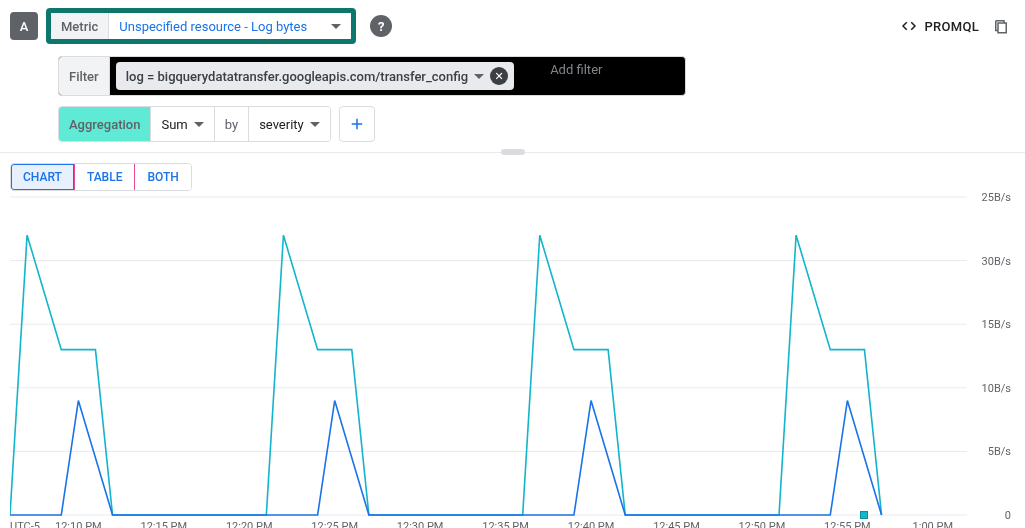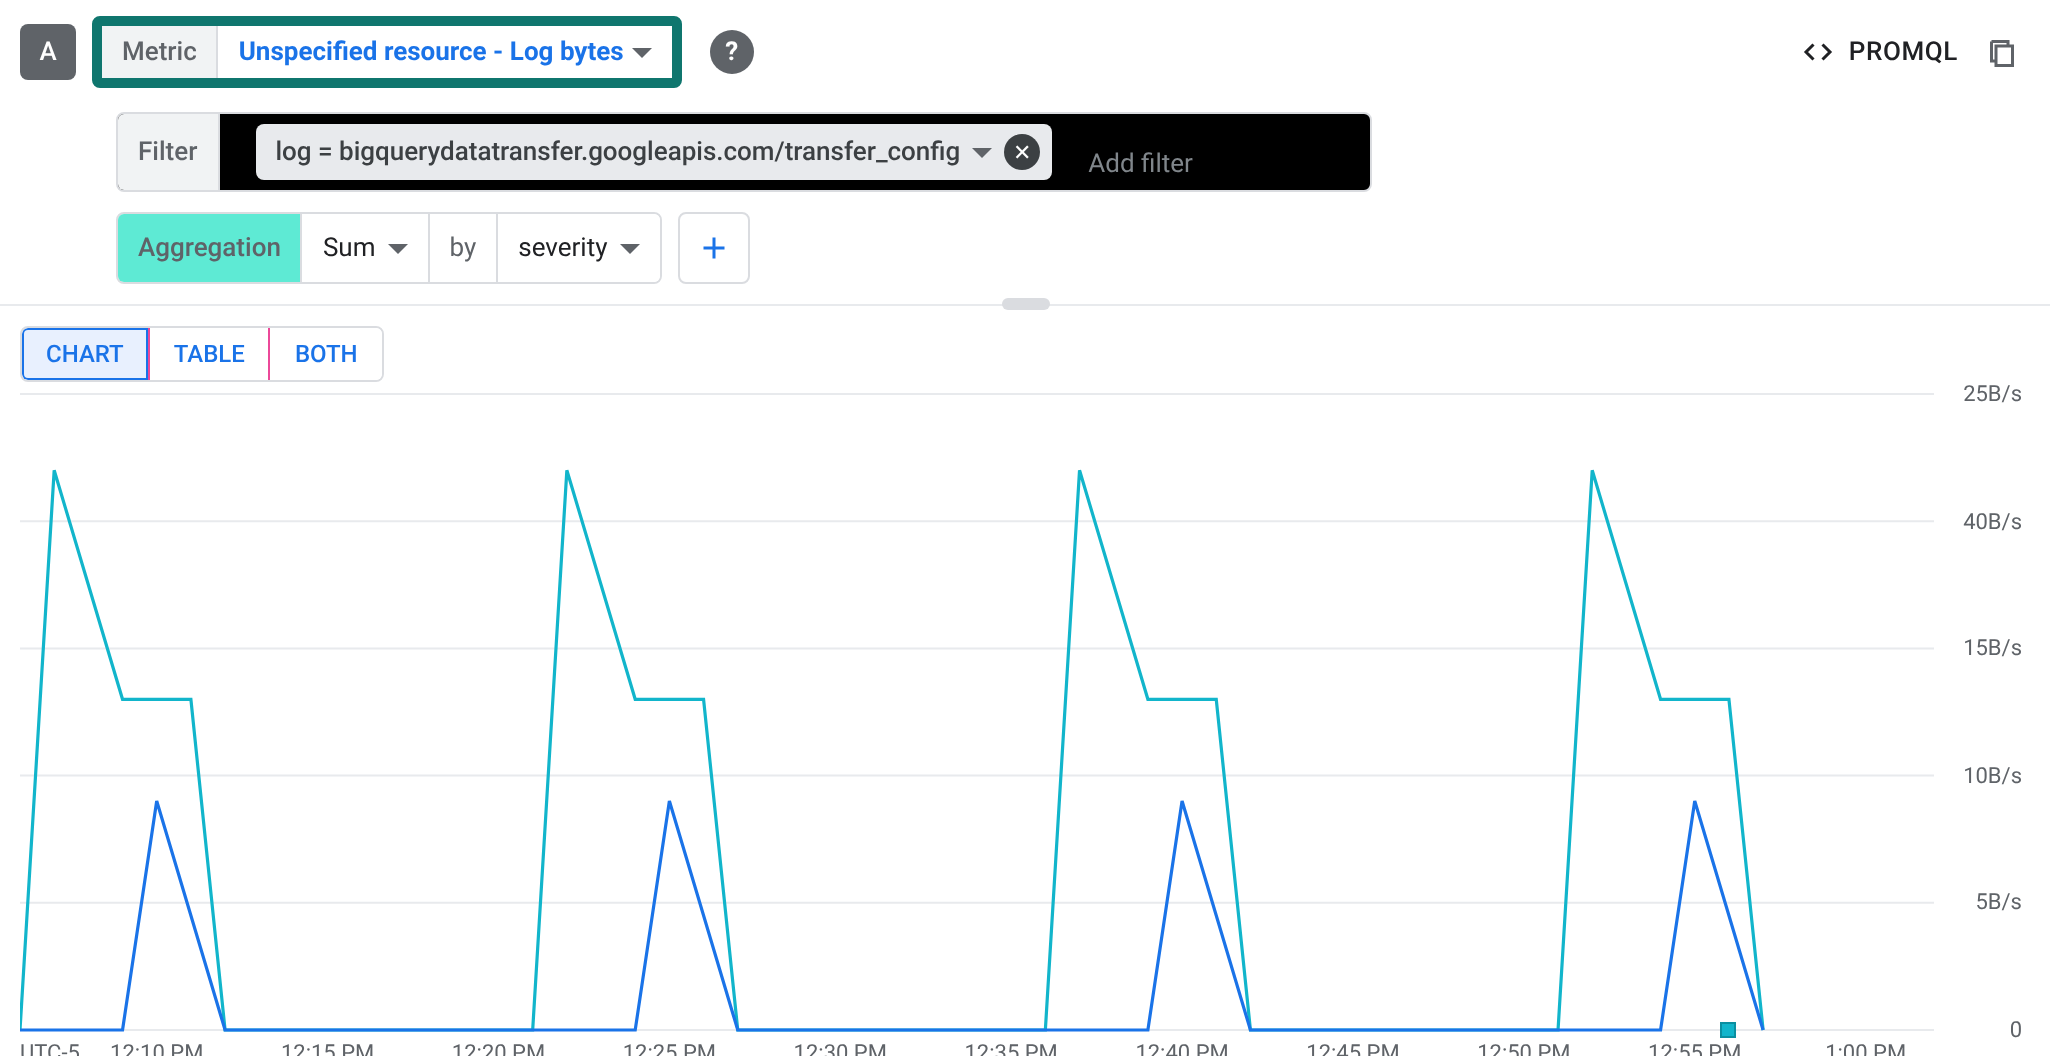--- a/index.html
+++ b/index.html
@@ -1,32 +1,32 @@
 <!DOCTYPE html>
 <html><head>
 <meta charset="utf-8">
 <style>
   html,body{margin:0;padding:0;font-family:Roboto,"Helvetica Neue",Arial,sans-serif;font-size:13px;color:#202124;background:#fff;width:1025px}
   *{box-sizing:border-box}
   .topbar{display:flex;align-items:center;padding:8px 10px;gap:8px}
   .badge{width:28px;height:28px;background:#5f6368;color:#fff;border-radius:4px;display:flex;align-items:center;justify-content:center;font-weight:500}
   .field{display:flex;align-items:center;border:5px solid #0f766e;border-radius:4px;height:36px;background:#fff}
   .field-label{padding:0 10px;border-right:1px solid #dadce0;height:100%;display:flex;align-items:center;color:#5f6368;font-weight:500;background:#f1f3f4}
-  .metric-val{padding:0 10px;display:flex;align-items:center;gap:4px;color:#1a73e8;font-weight:700}
+  .metric-val{padding:0 10px;display:flex;align-items:center;gap:24px;color:#1a73e8;font-weight:400}
   .caret-d{width:0;height:0;border-left:5px solid transparent;border-right:5px solid transparent;border-top:5px solid #5f6368}
   .help{width:22px;height:22px;border-radius:50%;background:#5f6368;color:#fff;display:flex;align-items:center;justify-content:center;font-size:13px;font-weight:700;margin-left:6px}
   .spacer{flex:1}
   .promql{display:flex;align-items:center;gap:6px;font-weight:500;color:#202124;letter-spacing:.3px}
   .iconbtn{width:28px;display:flex;align-items:center;justify-content:center;color:#5f6368}
   .row2{display:flex;align-items:center;padding:4px 10px 4px 58px;gap:8px}
   .chip{display:flex;align-items:center;background:#e8eaed;border-radius:4px;padding:0 6px 0 10px;height:28px;gap:6px;font-weight:500;color:#3c4043}
   .chip .caret-d{border-top-color:#5f6368}
   .chip-x{width:18px;height:18px;border-radius:50%;background:#3c4043;color:#fff;display:flex;align-items:center;justify-content:center;font-size:11px}
   .filter-box{display:flex;align-items:center;border:1px solid #dadce0;border-radius:4px;height:40px;background:#000000;flex:0 0 628px}
-  .addf{color:#80868b;margin-left:10px}
+  .addf{color:#80868b;margin-left:28px}
   .row3{display:flex;align-items:center;padding:6px 10px 10px 58px;gap:8px}
   .seg{display:flex;border:1px solid #dadce0;border-radius:4px;height:36px;overflow:hidden}
   .seg > div{padding:0 10px;display:flex;align-items:center;gap:6px;border-right:1px solid #dadce0;background:#fff}
   .seg > div:last-child{border-right:none}
   .seg .lab{background:#5eead4;color:#5f6368;font-weight:500}
   .seg .by{color:#5f6368}
   .plus{width:36px;height:36px;border:1px solid #dadce0;border-radius:4px;display:flex;align-items:center;justify-content:center}
   .plus svg{stroke:#1a73e8}
   .divider{height:1px;background:#e8eaed;position:relative}
   .nub{position:absolute;left:50%;top:-3px;width:24px;height:6px;background:#dadce0;border-radius:3px;transform:translateX(-50%)}
@@ -64,21 +64,21 @@
   <div class="iconbtn">
     <svg width="18" height="18" viewBox="0 0 24 24">
         <path fill="none" stroke="#5f6368" stroke-width="2" d="M8 8h11v13H8zM5 5h11v3M5 5v13h3"></path>
       </svg>
   </div>
 </div>
 
 <div class="row2">
   <div class="filter-box">
     <div class="field-label" style="border-radius:3px 0 0 3px">Filter</div>
-    <div style="padding-left:18px;display:flex;align-items:flex-end;gap:8px">
+    <div style="padding-left:6px;display:flex;align-items:flex-start;gap:8px">
       <div class="chip">
         <span>log = bigquerydatatransfer.googleapis.com/transfer_config</span>
         <span class="caret-d"></span>
         <span class="chip-x">✕</span>
       </div>
       <span class="addf">Add filter</span>
     </div>
   </div>
 </div>
 
@@ -121,21 +121,21 @@
       <line x1="0" y1="69.6" x2="957" y2="69.6" stroke="#e8eaed" stroke-width="1"></line>
       <line x1="0" y1="6" x2="957" y2="6" stroke="#e8eaed" stroke-width="1"></line>
       <path d="M0 324 L17.08928571428571 44.16 L51.26785714285714 158.64 L85.44642857142857 158.64 L102.53571428571428 324 L256.3392857142857 324 L273.4285714285714 44.16 L307.6071428571429 158.64 L341.7857142857143 158.64 L358.875 324 L512.6785714285714 324 L529.7678571428572 44.16 L563.9464285714286 158.64 L598.125 158.64 L615.2142857142858 324 L769.0178571428572 324 L786.1071428571428 44.16 L820.2857142857142 158.64 L854.4642857142858 158.64 L871.5535714285714 324" fill="none" stroke="#12b5cb" stroke-width="1.6"></path>
       <path d="M0 324 L51.26785714285714 324 L68.35714285714285 209.52 L102.53571428571428 324 L256.3392857142857 324 L307.6071428571429 324 L324.6964285714286 209.52 L358.875 324 L512.6785714285714 324 L563.9464285714286 324 L581.0357142857142 209.52 L615.2142857142858 324 L769.0178571428572 324 L820.2857142857142 324 L837.375 209.52 L871.5535714285714 324" fill="none" stroke="#1a73e8" stroke-width="1.6"></path>
     </svg>
   <div id="ylabs">
       <div class="ylab" style="top: 324px;">0</div>
       <div class="ylab" style="top: 260.4px; margin-left: 18px;">5B/s</div>
       <div class="ylab" style="top: 196.8px;">10B/s</div>
       <div class="ylab" style="top: 133.2px;">15B/s</div>
-      <div class="ylab" style="top: 69.6px;">40B/s</div>
+      <div class="ylab" style="top: 69.6px;">30B/s</div>
       <div class="ylab" style="top: 6px;">25B/s</div>
     </div>
   <div id="xlabs">
       <div class="xlab" style="left: 68.3571px;">12:10 PM</div>
       <div class="xlab" style="left: 153.804px;">12:15 PM</div>
       <div class="xlab" style="left: 239.25px;">12:20 PM</div>
       <div class="xlab" style="left: 324.696px;">12:25 PM</div>
       <div class="xlab" style="left: 410.143px;">12:30 PM</div>
       <div class="xlab" style="left: 495.589px;">12:35 PM</div>
       <div class="xlab" style="left: 581.036px;">12:40 PM</div>

